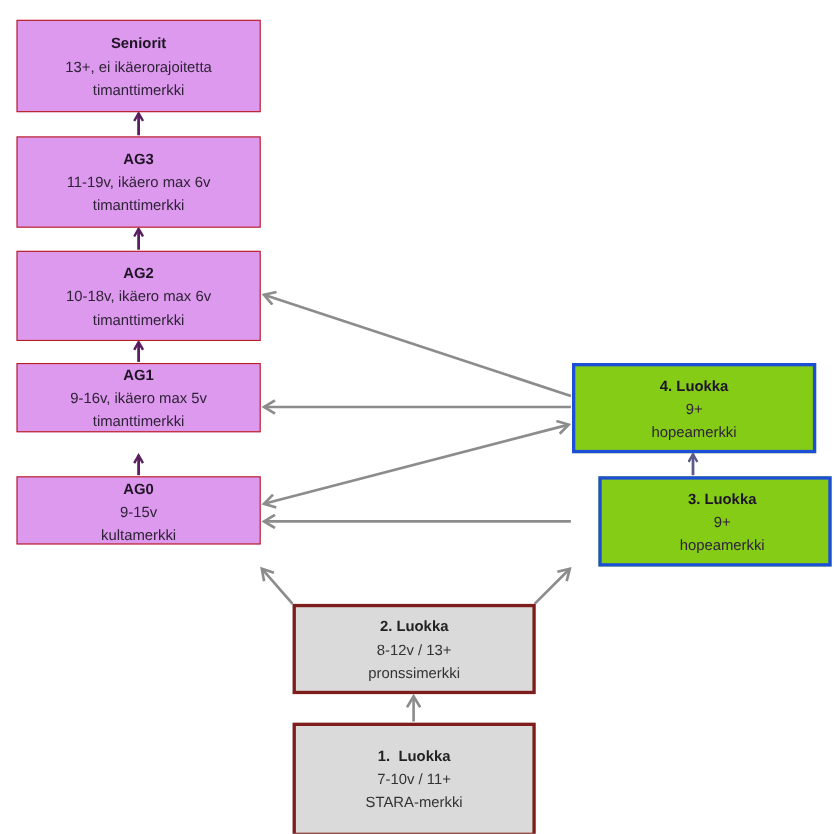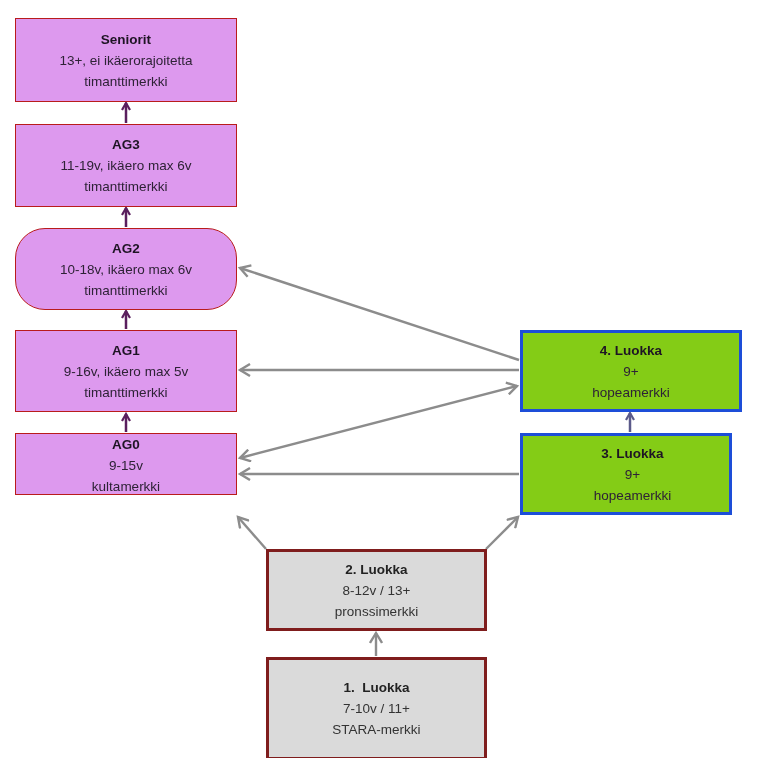--- a/index.html
+++ b/index.html
@@ -60,45 +60,45 @@
   <div>13+, ei ikäerorajoitetta</div>
   <div>timanttimerkki</div>
 </div>
 
 <div class="box purple" style="left:15px; top:124px; width:222px; height:83px;">
   <div class="title">AG3</div>
   <div>11-19v, ikäero max 6v</div>
   <div>timanttimerkki</div>
 </div>
 
-<div class="box purple" style="left:15px; top:228px; width:222px; height:82px;border-radius:30px;">
+<div class="box purple" style="left:15px; top:228px; width:222px; height:82px;">
   <div class="title">AG2</div>
   <div>10-18v, ikäero max 6v</div>
   <div>timanttimerkki</div>
 </div>
 
-<div class="box purple" style="left:15px; top:330px; width:222px; height:82px;">
+<div class="box purple" style="left:15px; top:330px; width:222px; height:63px;">
   <div class="title">AG1</div>
   <div>9-16v, ikäero max 5v</div>
   <div>timanttimerkki</div>
 </div>
 
 <div class="box purple" style="left:15px; top:433px; width:222px; height:62px;justify-content:space-between;">
   <div class="title">AG0</div>
   <div>9-15v</div>
   <div>kultamerkki</div>
 </div>
 
 <div class="box mauve" style="left:520px; top:330px; width:222px; height:82px;">
   <div class="title">4. Luokka</div>
   <div>9+</div>
   <div>hopeamerkki</div>
 </div>
 
-<div class="box mauve" style="left:520px; top:433px; width:212px; height:82px;padding-left:13px;">
+<div class="box mauve" style="left:544px; top:433px; width:212px; height:82px;padding-left:13px;">
   <div class="title">3. Luokka</div>
   <div>9+</div>
   <div>hopeamerkki</div>
 </div>
 
 <div class="box gray" style="left:266px; top:549px; width:221px; height:82px;">
   <div class="title">2. Luokka</div>
   <div>8-12v / 13+</div>
   <div>pronssimerkki</div>
 </div>

